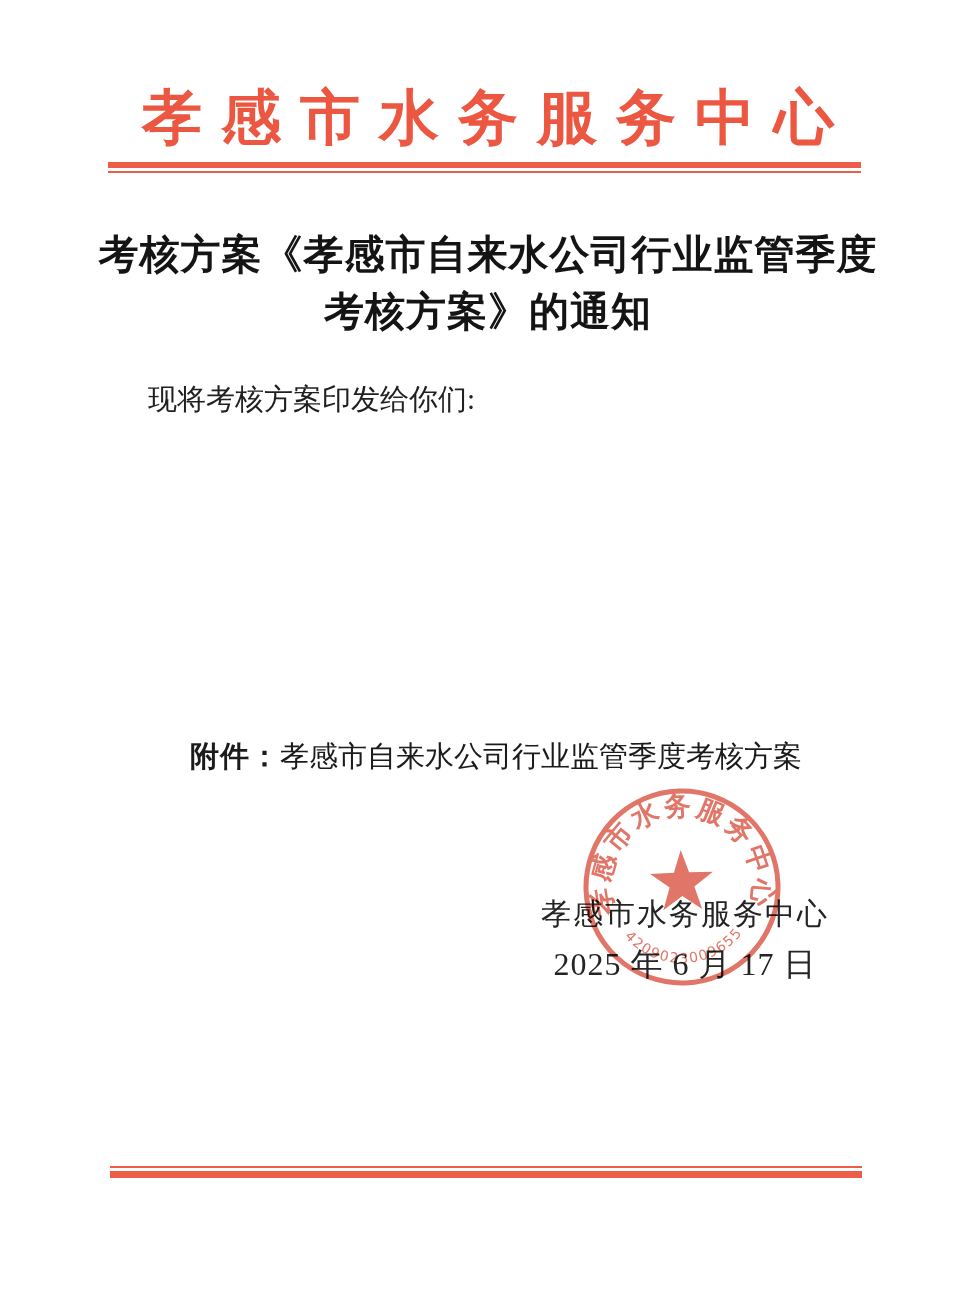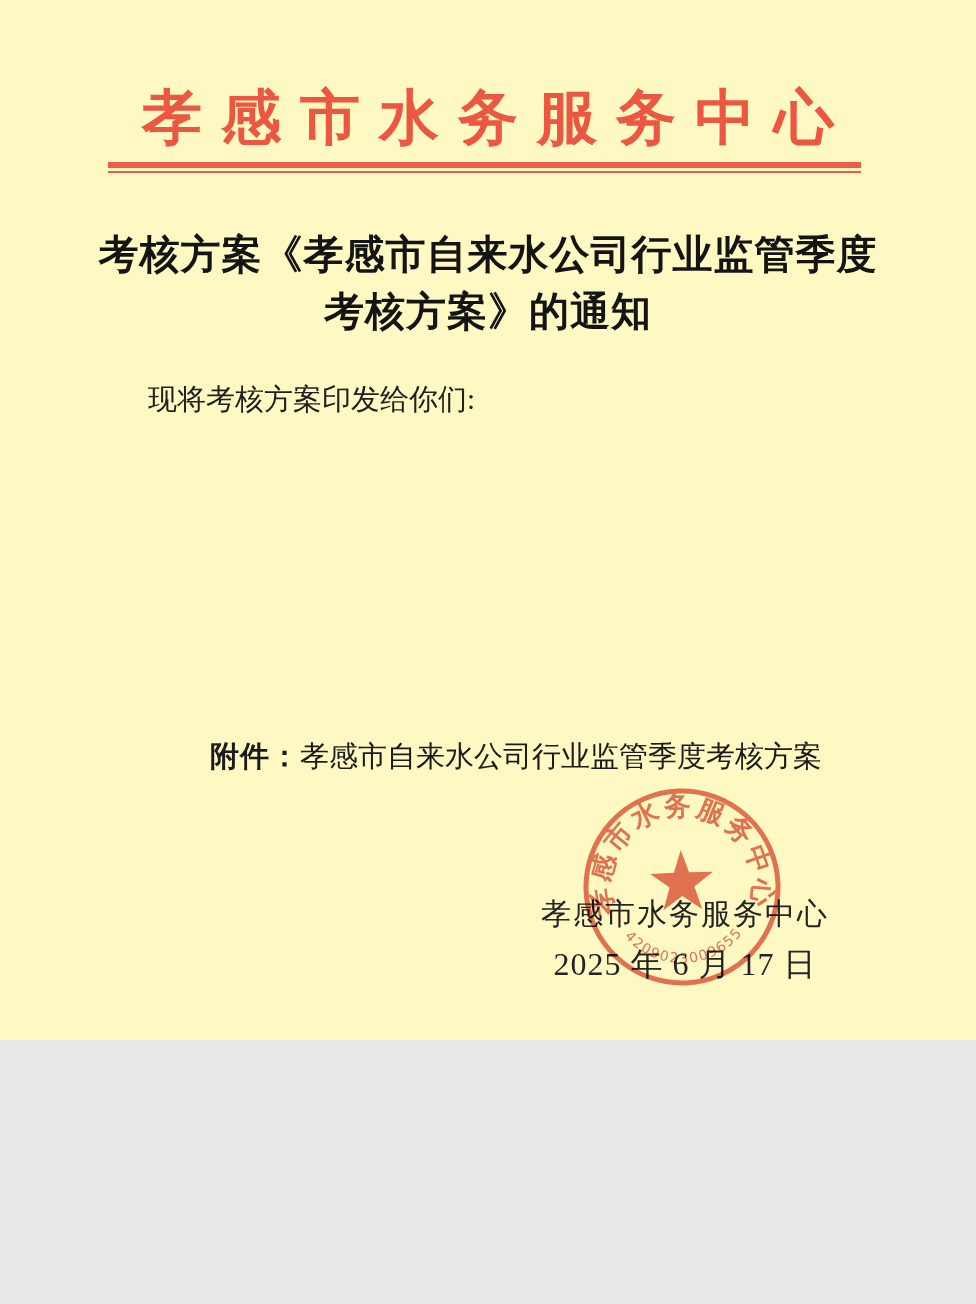--- a/index.html
+++ b/index.html
@@ -2,23 +2,23 @@
 <html lang="zh"><head>
 <meta charset="utf-8">
 <style>
   * { margin: 0; padding: 0; box-sizing: border-box; }
   html, body { background: #e9e9e9; }
   body { font-family: "Liberation Serif", "DejaVu Serif", serif; }
 
   .page {
     position: relative;
     width: 976px;
-    height: 1040px;
+    height: 1304px;
     margin: 0 auto;
-    background: #fef9c3;
+    background: #ffffff;
     overflow: hidden;
     color: #1f1f1f;
   }
 
   
   .org-name {
     position: absolute;
     left: 0; right: 0;
     top: 78px;
     text-align: center;
@@ -57,21 +57,21 @@
     width: 716px;
     font-size: 29px;
     line-height: 50.5px;
     text-align: justify;
     color: #202020;
   }
   .doc-body .paragraph { text-indent: 2em; }
 
   .attachment {
     position: absolute;
-    left: 152px;
+    left: 132px;
     top: 731px;
     width: 716px;
     font-size: 29px;
     line-height: 50px;
     text-indent: 2em;
     color: #1b1b1b;
   }
   .attachment-label { font-weight: 700; letter-spacing: 1px; }
 
   

